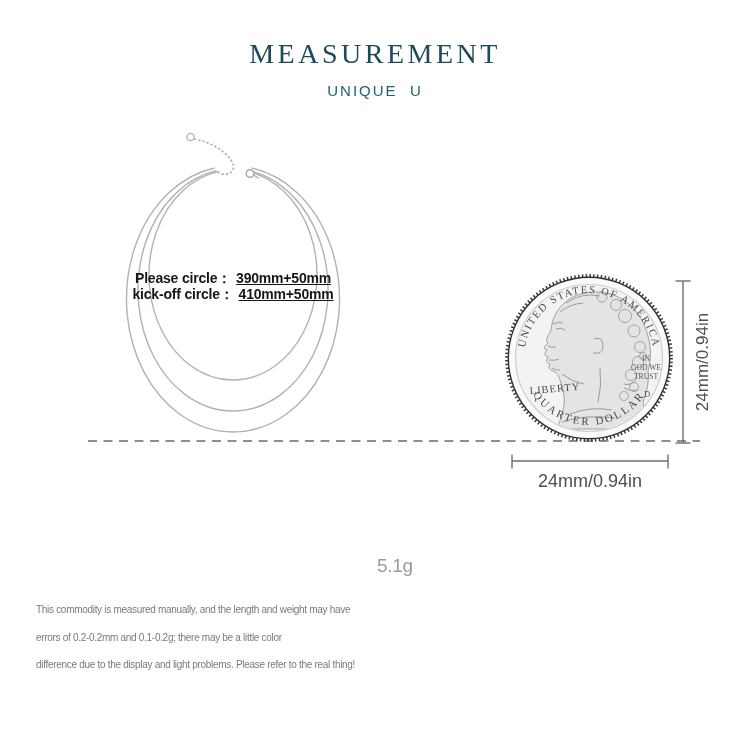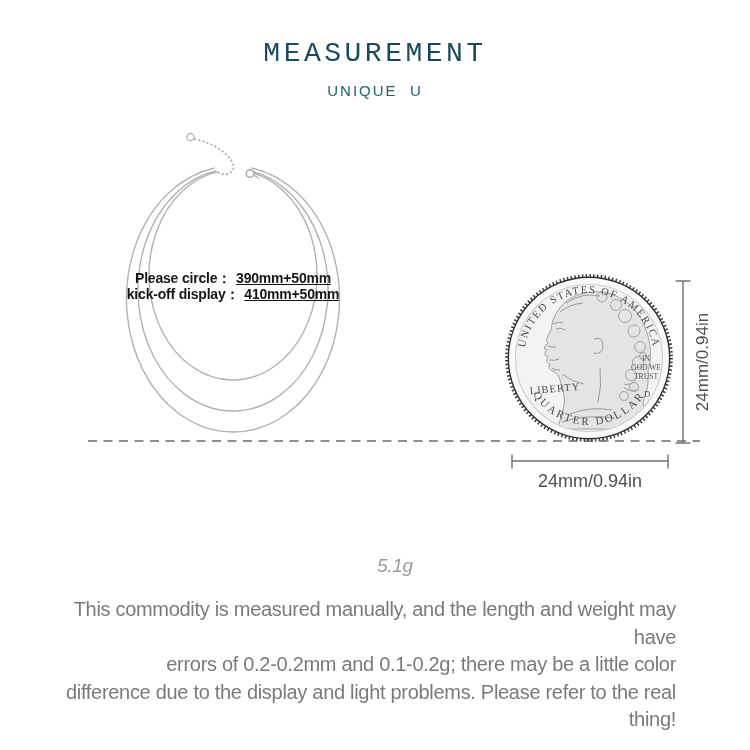--- a/index.html
+++ b/index.html
@@ -1,37 +1,37 @@
 <!DOCTYPE html>
 <html style="--c-title: #1c4a5c; --c-subtitle: #1f6370; --c-annotation: #161616; --c-chain: #b2b2b2; --c-measure_line: #6e6e6e; --c-measure_text: #4f4f4f; --c-info_text: #676767; --c-weight_label: #565656; --c-weight_value: #9b9b9b; --c-series_text: #5d5d5d; --c-disclaimer: #7a7a7a;"><head>
 <meta charset="utf-8">
 <style>
   html,body{margin:0;padding:0;background:#ffffff;}
   .page{position:relative;width:750px;height:750px;background:#fff;overflow:hidden;
         font-family:"Liberation Sans",sans-serif;}
   .title{position:absolute;top:38px;left:0;width:750px;text-align:center;
-         font-family:Liberation Mono, monospace;font-size:28px;line-height:32px;
+         font-family:Liberation Serif, serif;font-size:28px;line-height:32px;
          letter-spacing:3.5px;color:var(--c-title,#1c4a5c);font-weight:400;}
   .subtitle{position:absolute;top:83px;left:0;width:750px;text-align:center;
          font-size:15px;line-height:16px;letter-spacing:2px;white-space:pre;
          color:var(--c-subtitle,#1f6370);font-weight:500;}
   .illustration{position:absolute;left:0;top:0;width:750px;height:750px;}
   .annotations{position:absolute;left:123px;top:271px;width:220px;text-align:center;
          font-size:14px;line-height:15.5px;font-weight:bold;letter-spacing:-0.2px;
          color:var(--c-annotation,#161616);}
   .ann-row{white-space:nowrap;}
   .ann-value{margin-left:5px;text-decoration:underline;}
   .info-row span{position:absolute;top:555px;font-size:19px;letter-spacing:-0.6px;
          white-space:nowrap;}
   .material{left:64px;color:var(--c-info_text,#676767);}
   .weight{left:377px;color:var(--c-weight_label,#565656);}
-  .weight .w-val{position:static;color:var(--c-weight_value,#9b9b9b);letter-spacing:-0.3px;font-style:italic;}
+  .weight .w-val{position:static;color:var(--c-weight_value,#9b9b9b);letter-spacing:-0.3px;}
   .series{left:540px;color:var(--c-series_text,#5d5d5d);}
-  .disclaimer{position:absolute;left:36px;top:596px;width:640px;text-align:right;
-         font-size:20px;line-height:27.5px;letter-spacing:-0.3px;
+  .disclaimer{position:absolute;left:36px;top:596px;width:640px;text-align:left;
+         font-size:10px;line-height:27.5px;letter-spacing:-0.3px;
          color:var(--c-disclaimer,#7a7a7a);}
   .coin-legend{font-family:"Liberation Serif",serif;fill:#4a4a4a;}
   .measure-text{fill:#4f4f4f;font-family:"Liberation Sans",sans-serif;}
 </style>
 </head>
 <body>
 
 <div class="page">
 
   <div class="title">MEASUREMENT</div>
@@ -125,21 +125,21 @@
     <g>
       <line x1="512" y1="461" x2="668" y2="461" stroke="#6e6e6e" stroke-width="1.4"></line>
       <line x1="512" y1="454.5" x2="512" y2="468.5" stroke="#6e6e6e" stroke-width="1.4"></line>
       <line x1="668" y1="454.5" x2="668" y2="468.5" stroke="#6e6e6e" stroke-width="1.4"></line>
       <text class="measure-text" x="590" y="487" font-size="18" text-anchor="middle">24mm/0.94in</text>
     </g>
   </svg>
 
   <div class="annotations">
     <div class="ann-row"><span>Please circle</span><span>：</span><span class="ann-value">390mm+50mm</span></div>
-    <div class="ann-row"><span>kick-off display</span><span>：</span><span class="ann-value">410mm+50mm</span></div>
+    <div class="ann-row"><span>kick-off circle</span><span>：</span><span class="ann-value">410mm+50mm</span></div>
   </div>
 
   <div class="info-row">
     <span class="material"></span>
     <span class="weight"><span class="w-val">5.1g</span></span>
     <span class="series"></span>
   </div>
 
   <div class="disclaimer">
     <div>This commodity is measured manually, and the length and weight may have</div>

